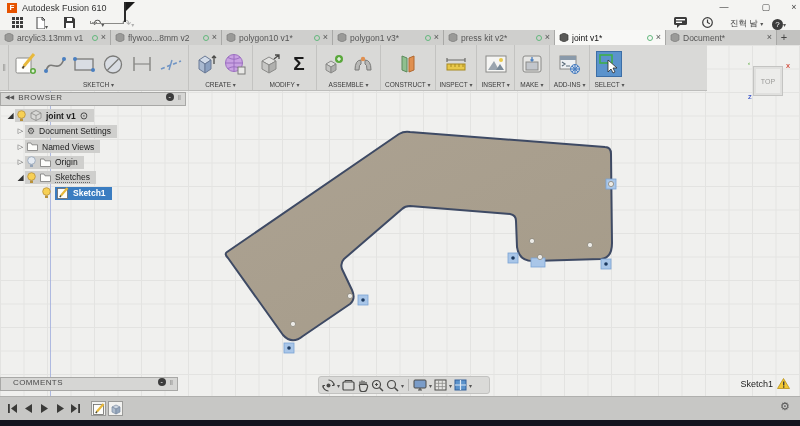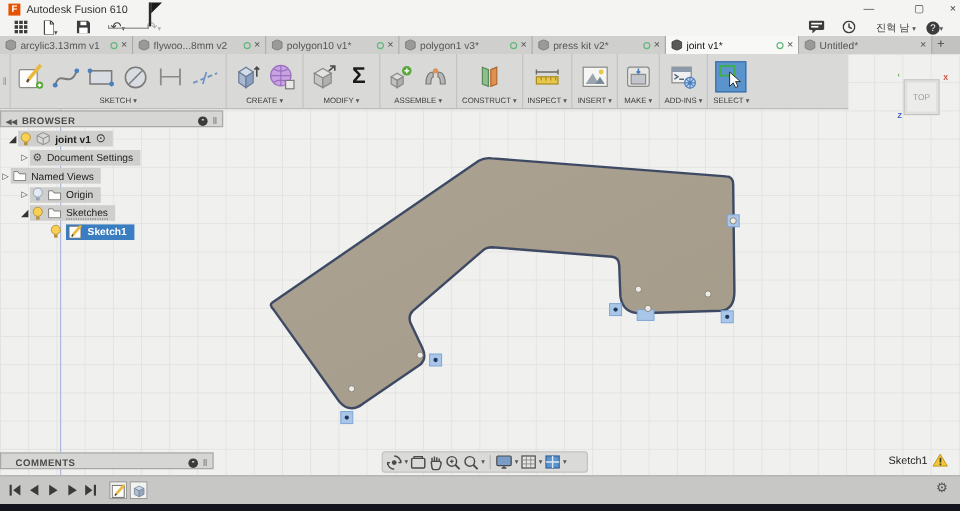--- a/index.html
+++ b/index.html
@@ -61,21 +61,21 @@
 
   
   #viewcube { left:753px; top:66px; width:30px; height:30px; background:#ececea;
               border:1px solid #c4c4c2; box-shadow:inset 0 0 0 2px #e0e0de;
               display:flex; align-items:center; justify-content:center; }
   #viewcube-face { font-size:7px; color:#9a9a98; }
   .axis-label { font-size:6px; font-weight:bold; }
 
   
   .panel-header { height:14px; background:#d6d6d4; border:1px solid #a8a8a6;
-                  display:flex; align-items:flex-end; padding:0 4px; gap:4px;font-weight:bold; }
+                  display:flex; align-items:flex-start; padding:0 4px; gap:4px; }
   .panel-title { font-size:8px; color:#4a4a4a; letter-spacing:.4px; flex:1; }
   .collapse-arrows { font-size:6px; color:#555; }
   .panel-dot { width:8px; height:8px; background:#3c3c3c; border-radius:50%; color:#fff;
                font-size:7px; line-height:8px; text-align:center; }
   .panel-grip { color:#8a8a88; font-size:8px; }
   #browser-header { left:0; top:92px; width:186px; }
   #browser-tree { left:0; top:108px; width:186px; }
   .trow { position:relative; height:15.5px; display:flex; align-items:center; }
   .chip { display:flex; align-items:center; gap:4px; background:rgba(204,204,202,.92);
           height:13px; padding:0 6px 0 2px; }
@@ -226,21 +226,21 @@
         <path d="M1,2 L5,0 L9,2 L9,7 L5,9 L1,7 Z" fill="#5a5a58" stroke="#3a3a38" stroke-width=".7"></path>
       </svg>
     <span class="tab-label">joint v1*</span>
     <span class="ring"></span>
     <span class="tab-x">×</span>
   </div>
   <div class="tab">
     <svg class="doc-ico" viewBox="0 0 10 9">
         <path d="M1,2 L5,0 L9,2 L9,7 L5,9 L1,7 Z" fill="#9a9a98" stroke="#7a7a78" stroke-width=".7"></path>
       </svg>
-    <span class="tab-label">Untitled*</span>
+    <span class="tab-label">Document*</span>
     <span class="tab-x">×</span>
   </div>
   <div id="newtab">+</div>
 </div>
 
 <div id="canvas" class="abs"></div>
 <div id="y-axis" class="abs"></div>
 
 <svg id="shape-svg" class="abs" viewBox="0 0 800 426">
   <defs>
@@ -500,21 +500,21 @@
   </div>
 
   <div class="trow" style="padding-left:16px;">
     <span class="twist">▷</span>
     <div class="chip">
       <span class="gear-s">⚙</span>
       <span class="tree-label">Document Settings</span>
     </div>
   </div>
 
-  <div class="trow" style="padding-left:0;">
+  <div class="trow" style="padding-left:16px;">
     <span class="twist">▷</span>
     <div class="chip">
       <svg width="11" height="9" viewBox="0 0 11 9">
           <path d="M0.5,2 L0.5,8.5 L10.5,8.5 L10.5,2.8 L5,2.8 L4,1 L0.5,1 Z" fill="#fdfdfb" stroke="#7a7a78" stroke-width=".8"></path>
         </svg>
       <span class="tree-label">Named Views</span>
     </div>
   </div>
 
   <div class="trow" style="padding-left:16px;">

